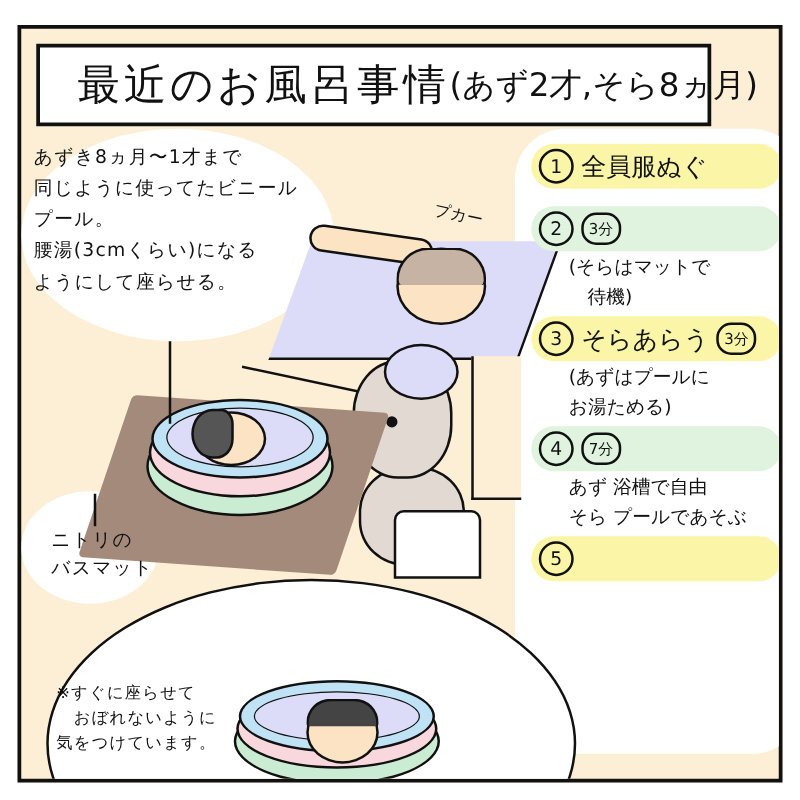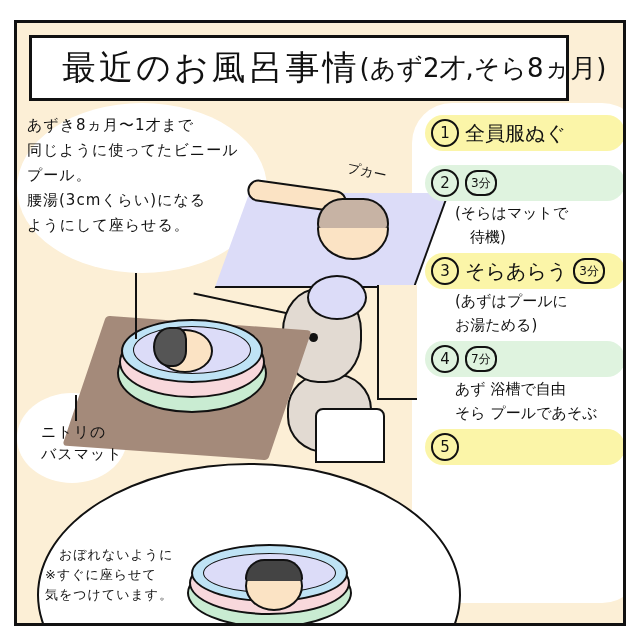--- a/index.html
+++ b/index.html
@@ -76,22 +76,22 @@
   <div class="shape" style="left:136px;top:304px;width:34px;height:40px;background:#555;border:2px solid #111;border-radius:50% 30% 40% 50%;"></div>
   <div class="shape" style="left:118px;top:250px;width:2px;height:66px;background:#111;"></div>
 
   <div class="note" style="left:8px;top:398px;line-height:22px;margin-left:16px;">
     <div>ニトリの</div>
     <div>バスマット</div>
   </div>
   <div class="shape" style="left:58px;top:372px;width:2px;height:26px;background:#111;"></div>
 
   <div class="note" style="left:28px;top:522px;font-size:13px;line-height:20px;">
+    <div>※すぐに座らせて</div>
     <div style="padding-left:14px;">おぼれないように</div>
-    <div>※すぐに座らせて</div>
     <div>気をつけています。</div>
   </div>
 
   <div class="shape" style="left:170px;top:535px;width:165px;height:70px;background:#c9ecd2;border:2px solid #111;border-radius:50%;"></div>
   <div class="shape" style="left:172px;top:528px;width:161px;height:64px;background:#f8d8dc;border:2px solid #111;border-radius:50%;"></div>
   <div class="shape" style="left:174px;top:521px;width:157px;height:58px;background:#bfe3f5;border:2px solid #111;border-radius:50%;"></div>
   <div class="shape" style="left:186px;top:530px;width:133px;height:40px;background:#dcdcf8;border:1px solid #111;border-radius:50%;"></div>
   <div class="shape" style="left:228px;top:538px;width:58px;height:50px;background:#fbe3c4;border:2px solid #111;border-radius:50%;"></div>
   <div class="shape" style="left:228px;top:536px;width:58px;height:22px;background:#444;border:2px solid #111;border-bottom:none;border-radius:29px 29px 4px 4px;"></div>
 

